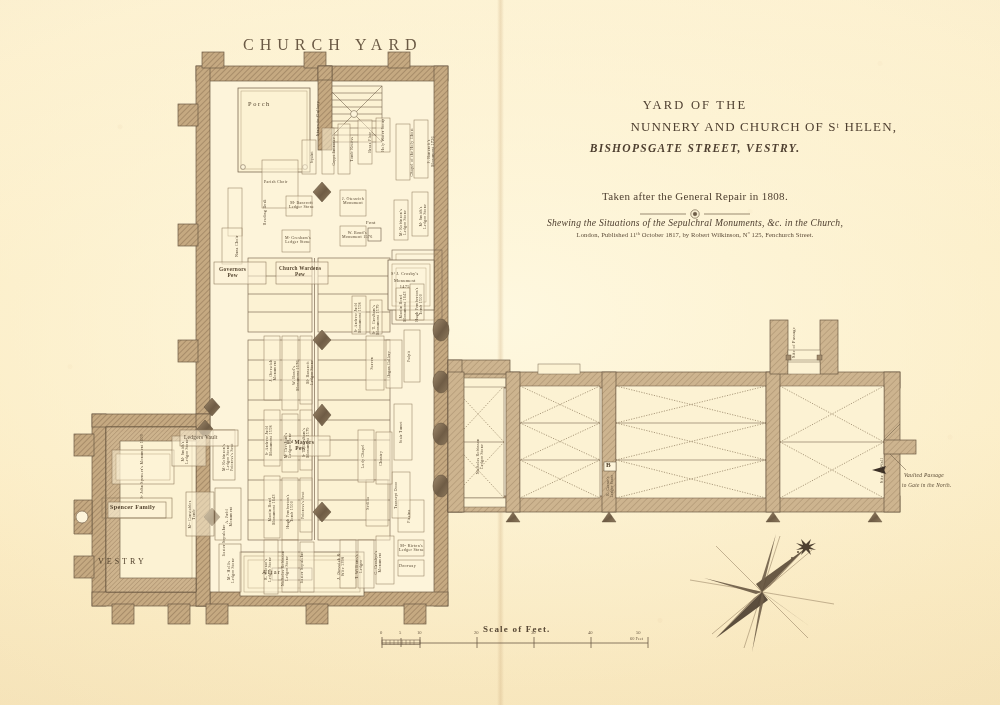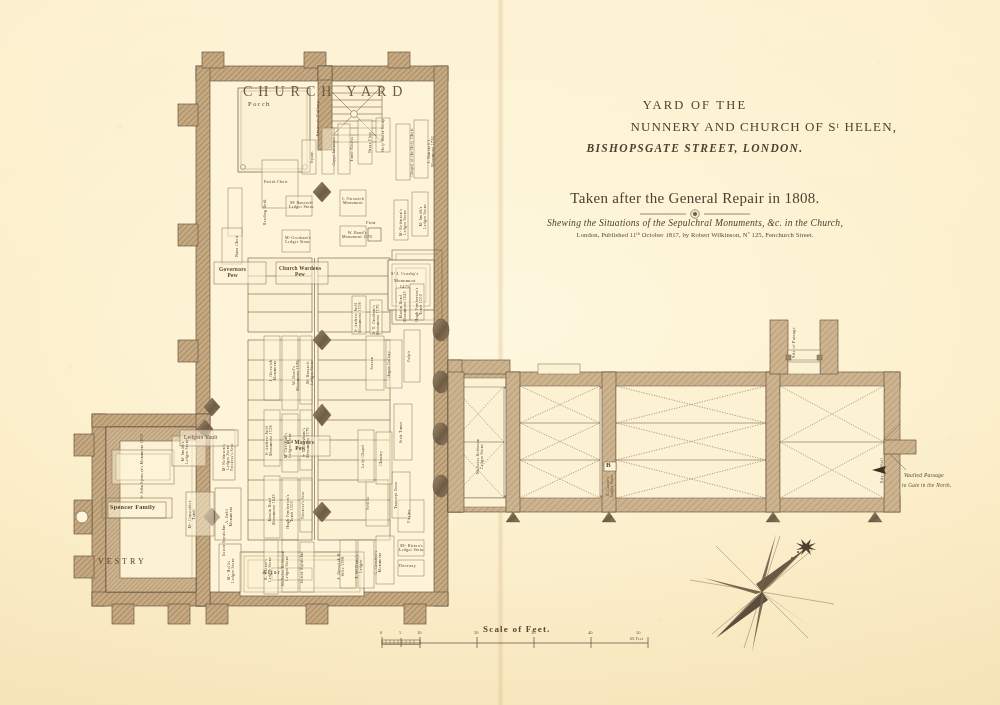--- a/index.html
+++ b/index.html
@@ -33,23 +33,23 @@
     background:linear-gradient(90deg,rgba(215,185,140,0) 0%,rgba(205,172,125,.30) 45%,rgba(205,172,125,.30) 55%,rgba(215,185,140,0) 100%);
     pointer-events:none;}
   svg{position:absolute;left:0;top:0;}
   .ttl{ position:absolute; text-align:center; white-space:nowrap;
         color:#4e3f30; }
   
   .t1{ font-size:12.5px; letter-spacing:2.2px; }
   .t2{ font-size:13px; letter-spacing:1.1px; }
   .t3{ font-size:11.5px; letter-spacing:1.3px; font-style:italic; font-weight:bold;}
   .t4{ font-size:9.6px; font-style:italic; letter-spacing:.25px;margin-top:48px;}
-  .t5{ font-size:15px; letter-spacing:.3px;}
+  .t5{ font-size:11px; letter-spacing:.3px;}
   .t6{ font-size:6.6px; letter-spacing:.1px; color:#5b4a37;}
-  .yard{ position:absolute; font-size:14px; letter-spacing:6px; color:#6b5a45;margin-top:48px;}
+  .yard{ position:absolute; font-size:16px; letter-spacing:6px; color:#6b5a45;}
   .scale-label{position:absolute;font-size:9px;letter-spacing:1.2px;color:#584835;font-weight:bold;}
   .tick-lab{position:absolute;font-size:4.6px;color:#6d5c46;}
   .plan-lab{position:absolute;color:#54442f;white-space:nowrap;
             font-size:5.2px;letter-spacing:.3px;line-height:1.12;text-align:center;}
   .plan-lab.b{font-weight:bold;}
   .lab-lg{font-size:6.4px;letter-spacing:.6px;}
   .lab-xl{font-size:8px;letter-spacing:3px;}
   .rot90{transform:rotate(-90deg);transform-origin:center center;}
 </style>
 </head>
@@ -462,21 +462,21 @@
       <line x1="648" y1="637" x2="648" y2="648"></line>
     </g>
   </g>
 
 </svg>
 
 <div class="yard" style="left:243px;top:36px;">CHURCH YARD</div>
 
 <div class="ttl t1" style="left:545px;top:98px;width:300px;">YARD OF THE</div>
 <div class="ttl t2" style="left:517px;top:119px;width:380px;text-align:right;">NUNNERY AND CHURCH OF Sᵗ HELEN,</div>
-<div class="ttl t3" style="left:545px;top:142px;width:300px;">BISHOPSGATE STREET, LONDON.</div>
+<div class="ttl t3" style="left:545px;top:142px;width:300px;">BISHOPSGATE STREET, VESTRY.</div>
 <div class="ttl t4" style="left:500px;top:169px;width:390px;">Shewing the Situations of the Sepulchral Monuments, &amp;c. in the Church,</div>
 <div class="ttl t5" style="left:530px;top:190px;width:330px;">Taken after the General Repair in 1808.</div>
 <div class="ttl t6" style="left:510px;top:231px;width:370px;">London, Published 11ᵗʰ October 1817, by Robert Wilkinson, Nº 125, Fenchurch Street.</div>
 
 <div class="scale-label" style="left:483px;top:624px;">Scale of Feet.</div>
 <div class="tick-lab" style="left:380px;top:630px;">0</div>
 <div class="tick-lab" style="left:399px;top:630px;">5</div>
 <div class="tick-lab" style="left:417px;top:630px;">10</div>
 <div class="tick-lab" style="left:474px;top:630px;">20</div>
 <div class="tick-lab" style="left:531px;top:630px;">30</div>

